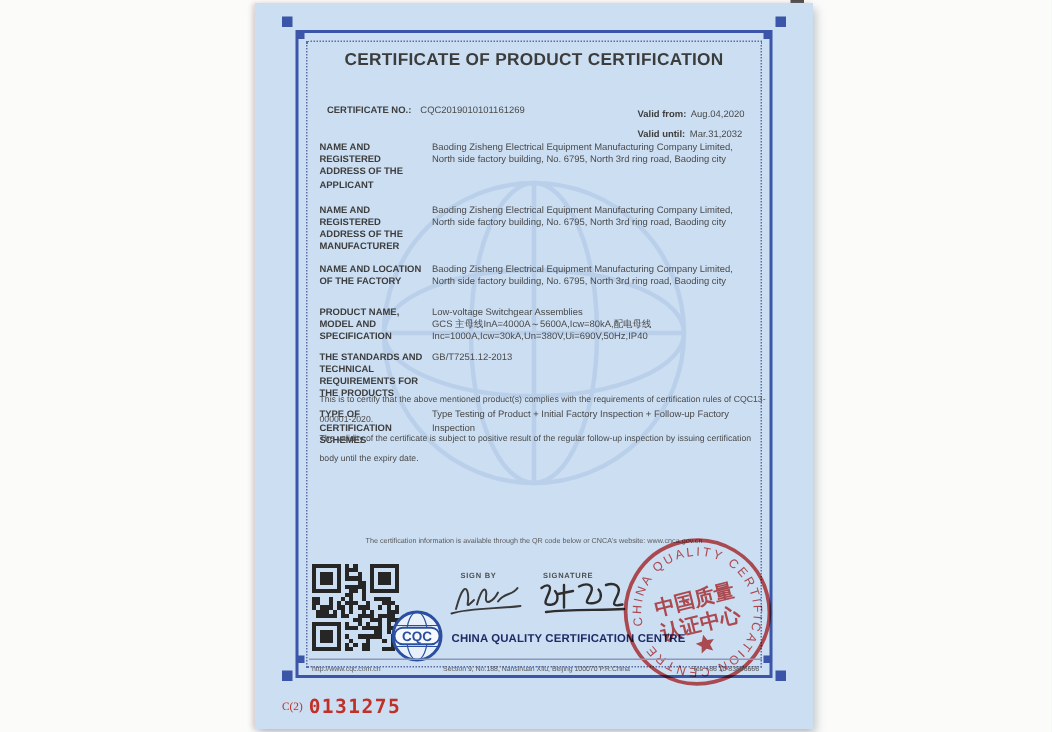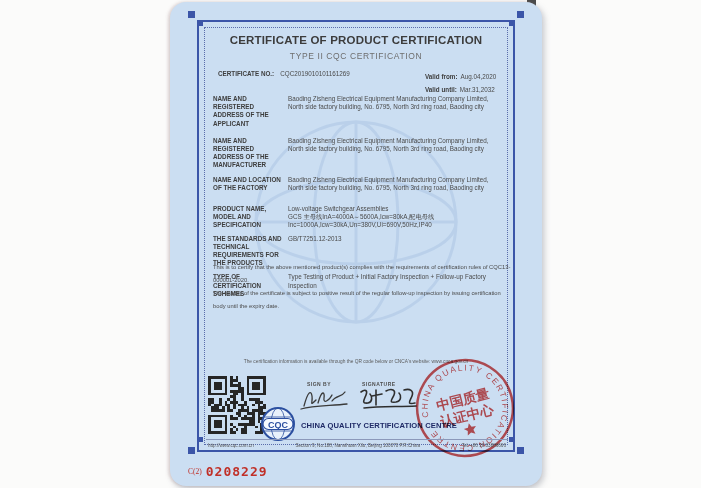--- a/index.html
+++ b/index.html
@@ -5,21 +5,20 @@
   * { margin:0; padding:0; box-sizing:border-box; }
   html,body { width:701px; height:488px; overflow:hidden; background:#fafaf8; }
   body { font-family:"Liberation Sans", sans-serif; position:relative; }
 
   .canvas { position:absolute; inset:0; width:701px; height:488px; background:#fbfbfa; }
 
   .paper {
     position:absolute; left:170px; top:2px; width:372px; height:484px;
     background:#cbdef2;
     box-shadow:2px 3px 6px rgba(110,115,130,.40), -2px 0 3px rgba(190,160,160,.35);
-    border-radius:16px;
   }
   .scan-artifact { position:absolute; left:527px; top:0; width:9px; height:7px; background:#4a4a4a; }
 
   
   .border-outer { position:absolute; left:27px; top:18px; width:318px; height:432px; border:2px solid #3b55a8; }
   .border-inner { position:absolute; left:34px; top:25px; width:304px; height:418px; border:1px dotted #5a6cab; }
   .csq { position:absolute; background:#3b55a8; }
   .csq.big { width:7px; height:7px; }
   .csq.small { width:5px; height:5px; }
 
@@ -96,21 +95,20 @@
     <div class="csq big" style="left:18px;  top:9px;"></div>
     <div class="csq small" style="left:28px;  top:19px;"></div>
     <div class="csq big" style="left:347px; top:9px;"></div>
     <div class="csq small" style="left:339px; top:19px;"></div>
     <div class="csq big" style="left:18px;  top:445px;"></div>
     <div class="csq small" style="left:28px;  top:435px;"></div>
     <div class="csq big" style="left:347px; top:445px;"></div>
     <div class="csq small" style="left:339px; top:435px;"></div>
 
     <div class="title">CERTIFICATE OF PRODUCT CERTIFICATION</div>
-    <div class="subtitle">TYPE II CQC CERTIFICATION</div>
 
     <div class="certno-row">
       <b>CERTIFICATE NO.:</b><span>CQC2019010101161269</span>
     </div>
     <div class="valid-block">
       <div><b>Valid from:</b><span>Aug.04,2020</span></div>
       <div><b>Valid until:</b><span>Mar.31,2032</span></div>
     </div>
 
     <div class="sections">
@@ -344,17 +342,17 @@
     </svg>
 
     <div class="sep-line"></div>
     <div class="footer-row">
       <span>http://www.cqc.com.cn</span>
       <span>Section 9, No.188, Nansihuan Xilu, Beijing 100070 P.R.China</span>
       <span>Tel: +86 10 83886666</span>
     </div>
 
     <div class="serial">
-      <span class="prefix">C(2)</span><span class="number">0208229</span>
+      <span class="prefix">C(2)</span><span class="number">0131275</span>
     </div>
 
   </div>
 </div>
 
 </body></html>

